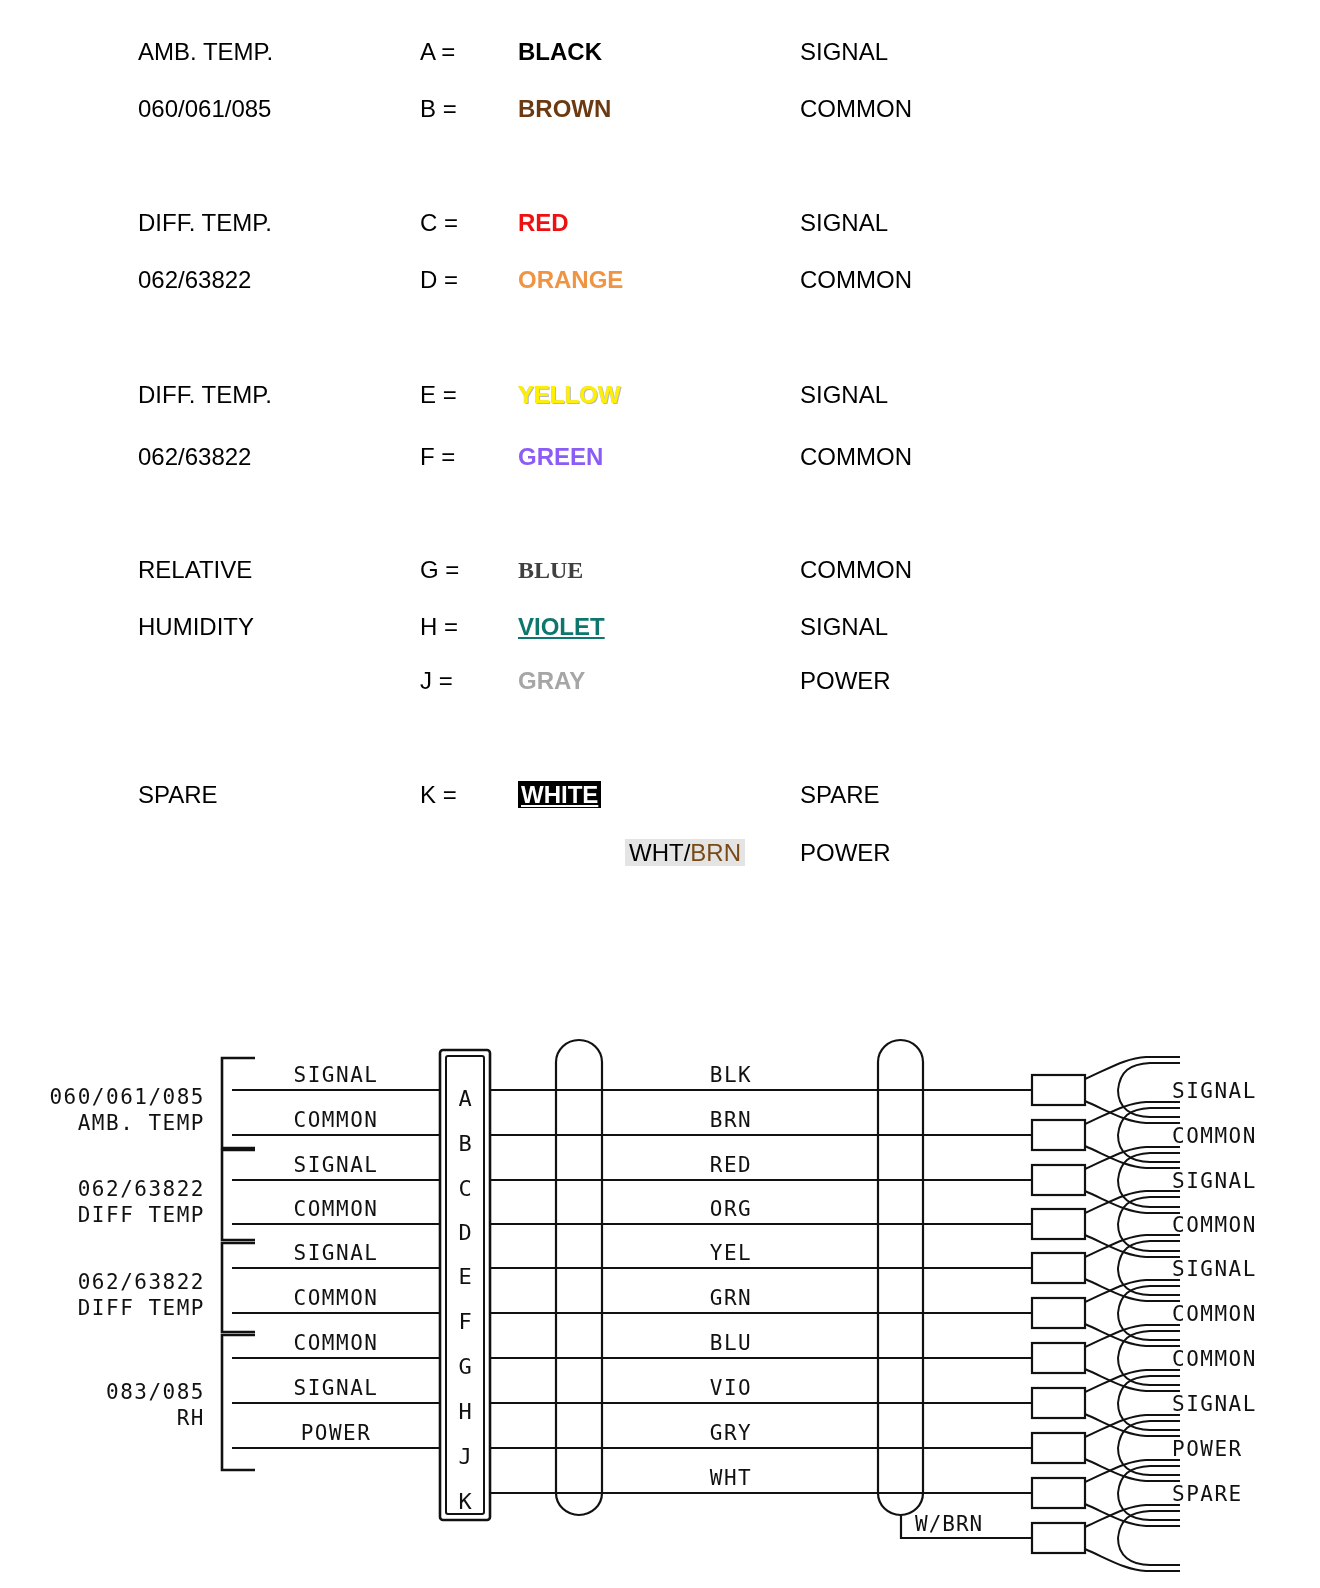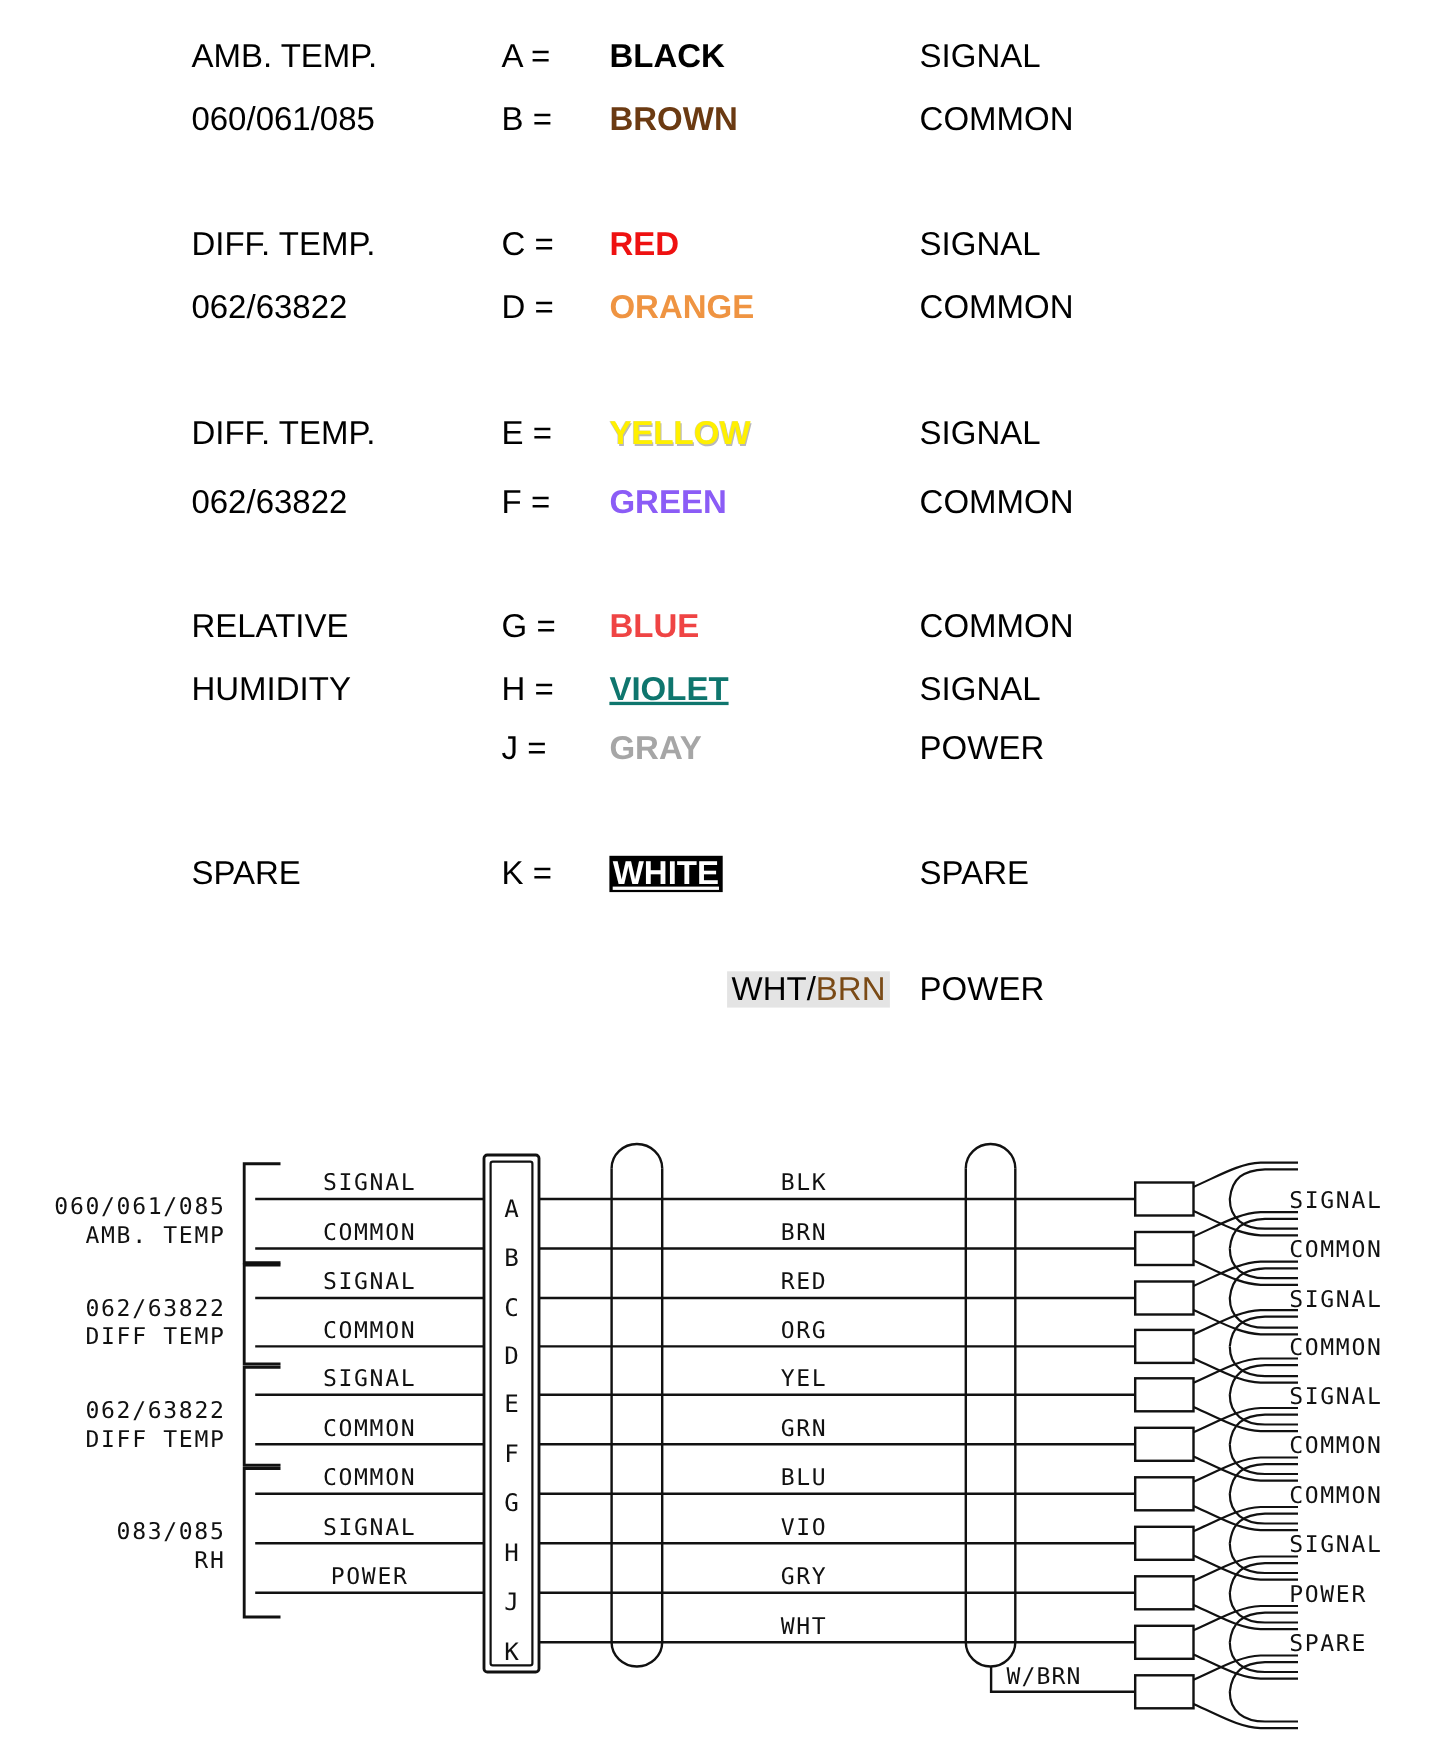--- a/index.html
+++ b/index.html
@@ -24,39 +24,38 @@
     height: 960px;
   }
   .lg-row {
     position: absolute;
     left: 0;
     width: 1320px;
     height: 40px;
   }
   .lg-cell {
     position: absolute;
-    font-size: 30px;
+    font-size: 24px;
     line-height: 40px;
     color: #000000;
     white-space: nowrap;
-    margin-left: 36px;
   }
   .c-device { left: 138px; }
   .c-pin    { left: 420px; }
   .c-color  { left: 518px; font-weight: bold; }
   .c-func   { left: 800px; }
 
   
   .sw-black  { color: #000000; text-align: right; }
   .sw-brown  { color: #6b3a12; }
   .sw-red    { color: #ee1111; }
   .sw-orange { color: #ef9442; }
   .sw-yellow { color: #fff000; text-shadow: 1px 1px 0 #b9b9b9, -0.5px -0.5px 0 #cfcfcf; }
   .sw-green  { color: #8b5cf6; }
-  .sw-blue   { color: #ef4444; }
+  .sw-blue   { color: #404040; font-family: Liberation Serif, serif; }
   .sw-violet { color: #0f766e; text-decoration: underline; }
   .sw-gray   { color: #a6a6a6; }
   .sw-white  { color: #ffffff; background: #000000; padding: 0 3px; text-decoration: underline; }
   .sw-shield { background: #e4e4e4; padding: 0 4px; font-weight: normal; }
   .sw-shield .pt-wht { color: #000000; }
   .sw-shield .pt-brn { color: #7a4a16; }
 
   
   #diagram {
     position: absolute;
@@ -147,21 +146,21 @@
       <div class="lg-cell c-pin">J =</div>
       <div class="lg-cell c-color"><span class="sw-gray">GRAY</span></div>
       <div class="lg-cell c-func">POWER</div>
     </div>
     <div class="lg-row" style="top: 775px;">
       <div class="lg-cell c-device">SPARE</div>
       <div class="lg-cell c-pin">K =</div>
       <div class="lg-cell c-color"><span class="sw-white">WHITE</span></div>
       <div class="lg-cell c-func">SPARE</div>
     </div>
-    <div class="lg-row" style="top: 880px; text-align: right;">
+    <div class="lg-row" style="top: 833px; text-align: right;">
       <div class="lg-cell c-color" style="left: 625px;"><span class="sw-shield"><span class="pt-wht">WHT</span><span class="pt-wht">/</span><span class="pt-brn">BRN</span></span></div>
       <div class="lg-cell c-func">POWER</div>
     </div>
   </div>
 
 <div id="diagram">
   <svg width="1320" height="558" viewBox="0 0 1320 558" xmlns="http://www.w3.org/2000/svg">
 
     <g id="brackets">
         <polyline class="brak" points="255,28 222,28 222,118 255,118"></polyline>

